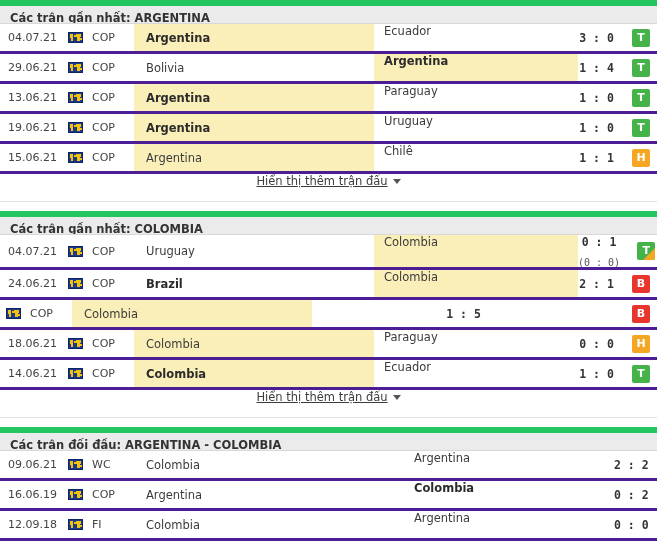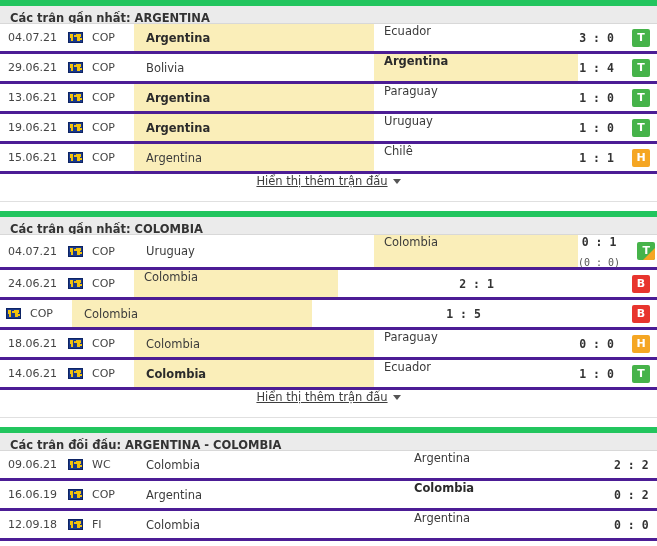--- a/index.html
+++ b/index.html
@@ -405,20 +405,23 @@
           <span class="globe">
             <i class="a"></i>
             <i class="b"></i>
             <i class="c"></i>
             <i class="d"></i>
             <i class="e"></i>
             <i class="f"></i>
           </span>
         </div>
         <div class="c-comp">COP</div>
+        <div class="c-home">
+          <span class="team bold">Brazil</span>
+        </div>
         <div class="c-away hl">
           <span class="team">Colombia</span>
         </div>
         <div class="c-score">
           <div>2 : 1</div>
         </div>
         <div class="c-badge">
           <div class="badge loss">
             <span>B</span>
           </div>

